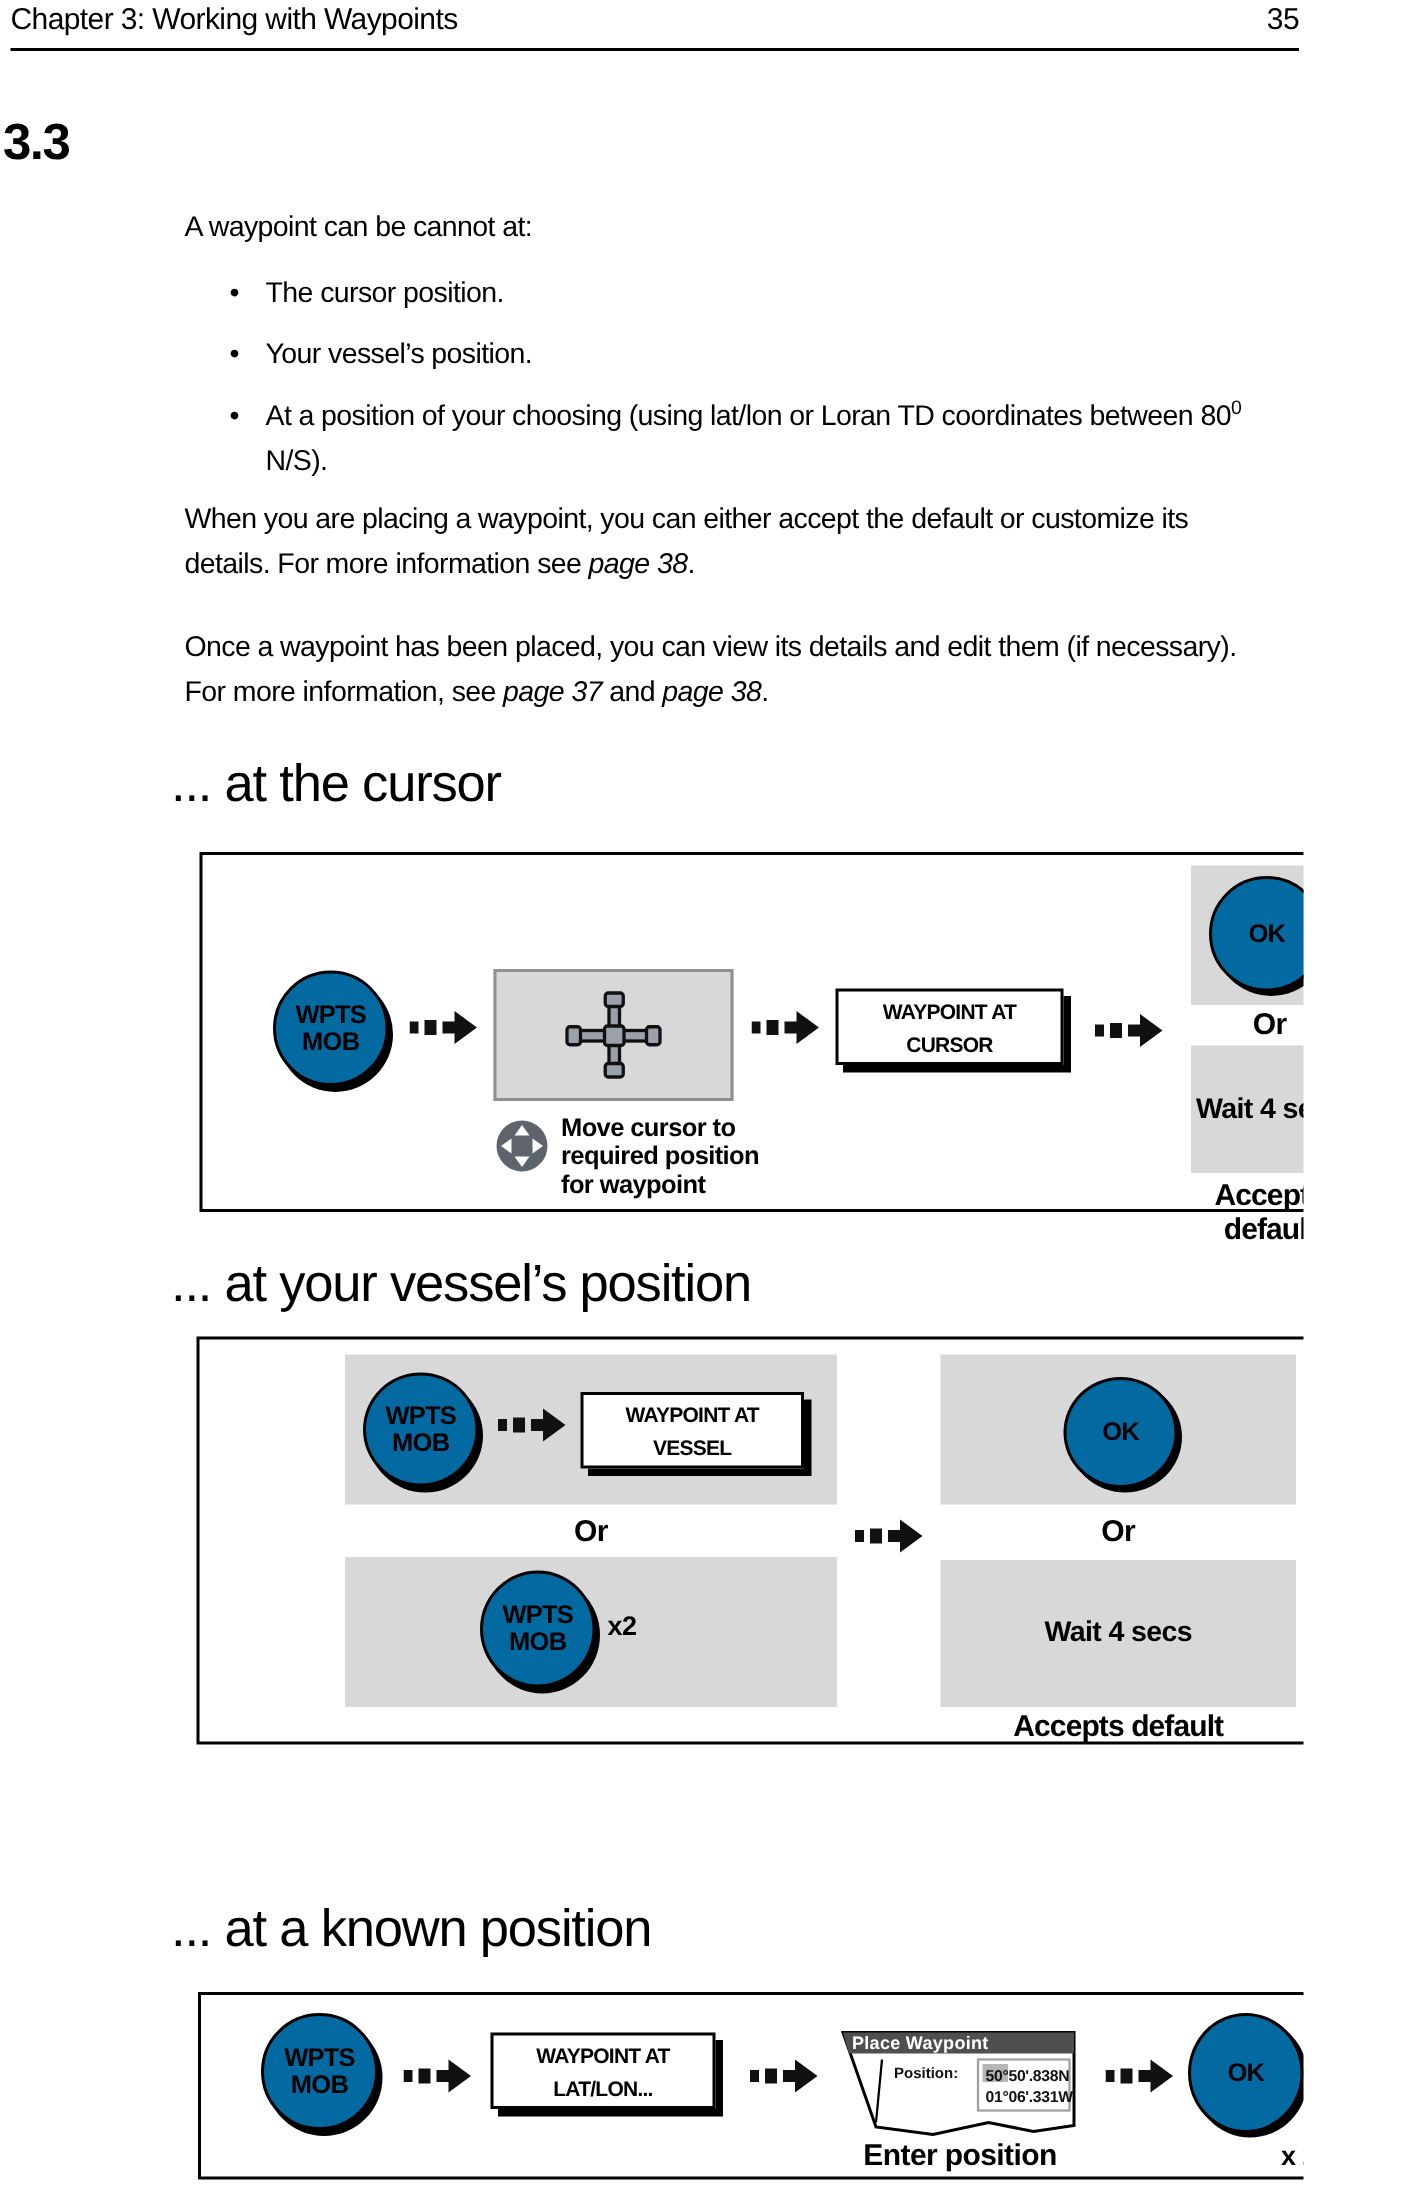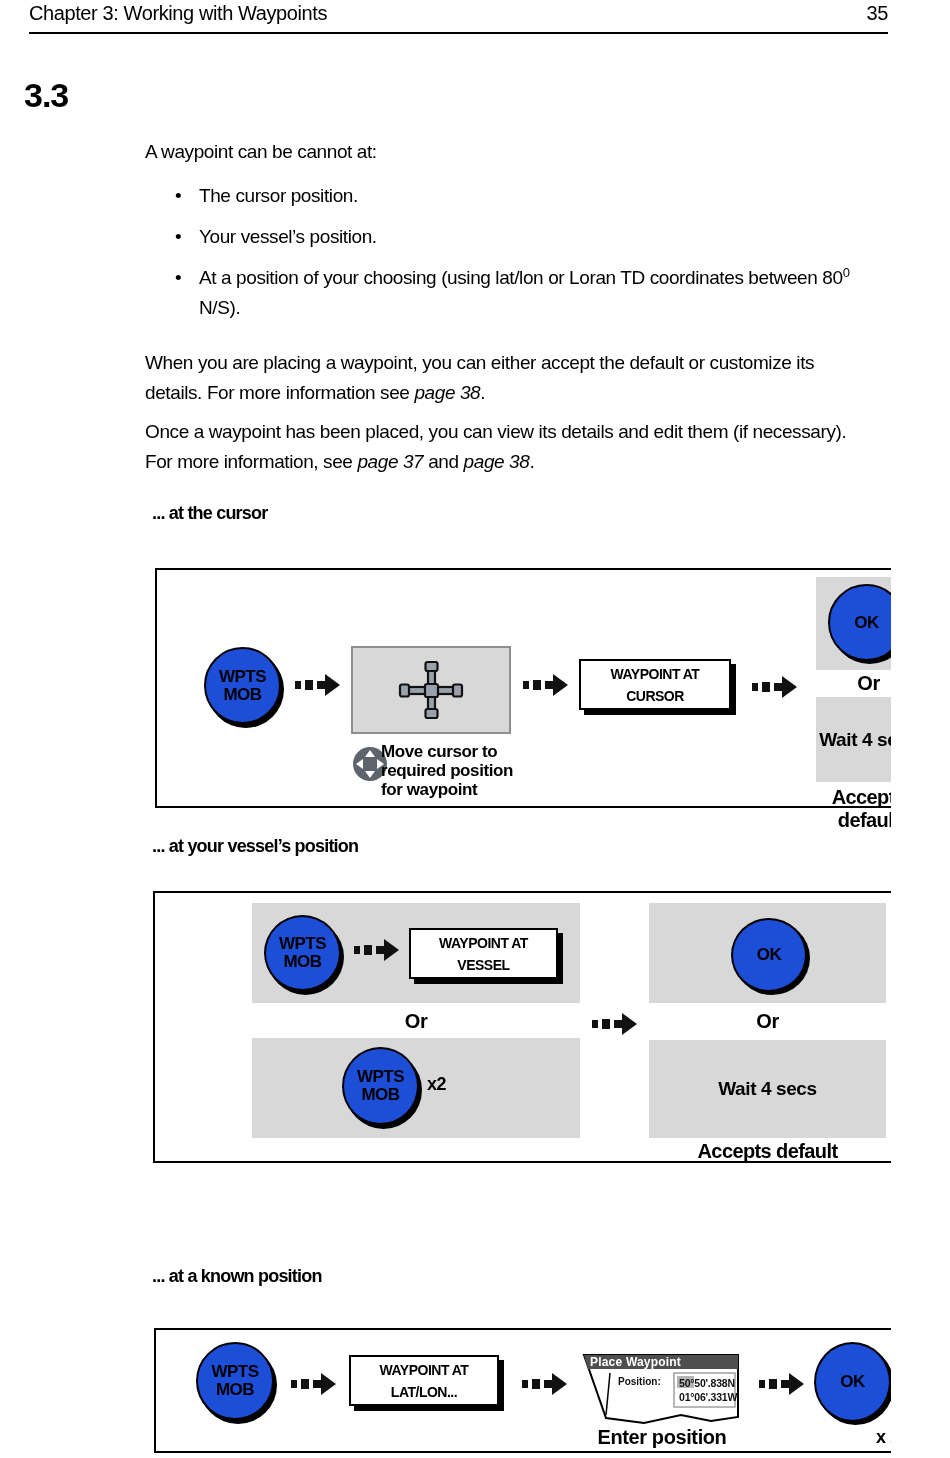--- a/index.html
+++ b/index.html
@@ -1,42 +1,42 @@
 <!DOCTYPE html>
 <html><head>
 <meta charset="utf-8">
 <style>
   html,body{margin:0;padding:0;background:#fff;}
   .page{position:relative;width:869px;height:1458px;background:#ffffff;overflow:hidden;
-        font-family:"Liberation Sans","DejaVu Sans",sans-serif;color:#000;margin-left:22px;}
+        font-family:"Liberation Sans","DejaVu Sans",sans-serif;color:#000;}
 
   
   .pagehead{position:absolute;left:7px;top:2px;right:3px;height:30px;
             border-bottom:2.5px solid #000;display:flex;justify-content:space-between;
             align-items:flex-start;font-size:20px;letter-spacing:-0.4px;}
 
   
   .sec-head{position:absolute;left:2px;top:76px;display:flex;font-weight:bold;
             font-size:34px;letter-spacing:-1px;}
   .sec-head .num{width:70px;}
-  .h3{position:absolute;left:130px;font-weight:bold;font-size:18px;letter-spacing:-0.8px;}
+  .h3{position:absolute;left:114px;font-weight:normal;font-size:35px;letter-spacing:-0.8px;}
   .body-text{position:absolute;left:123px;width:824px;font-size:19px;line-height:30px;
              letter-spacing:-0.4px;white-space:pre-line;}
   .bullet{position:absolute;left:153px;width:794px;display:flex;font-size:19px;
           line-height:30px;letter-spacing:-0.4px;}
   .bullet .dot{width:24px;font-size:19px;}
   .bullet .btxt{white-space:pre-line;}
   sup{font-size:13px;vertical-align:super;line-height:0;}
   .pgref{font-style:italic;}
 
   
   .frame{position:absolute;border:2px solid #000;background:#fff;}
   .gray{position:absolute;background:#d8d8d8;}
   .gray.bordered{border:2px solid #8f8f8f;}
-  .disc{position:absolute;background:#1d4ed8;border:2.5px solid #000;border-radius:50%;
+  .disc{position:absolute;background:#0369a1;border:2.5px solid #000;border-radius:50%;
         box-shadow:3px 4px 0 0 #000;display:flex;align-items:center;justify-content:center;
         text-align:center;font-weight:bold;font-size:17px;line-height:18px;
         letter-spacing:-0.5px;white-space:pre-line;}
   .sbox{position:absolute;background:#fff;border:2.5px solid #000;box-shadow:5px 5px 0 0 #000;
         display:flex;align-items:center;justify-content:center;text-align:center;
         font-weight:bold;font-size:14px;line-height:22px;letter-spacing:-0.5px;white-space:pre-line;}
   .lbl{position:absolute;font-weight:bold;letter-spacing:-0.4px;}
   .ctr{text-align:center;}
   .or{font-size:20px;}
   .wait{display:flex;align-items:center;justify-content:center;font-size:19px;}
@@ -75,21 +75,21 @@
   </div>
   <div class="bullet" style="top:222px;">
     <span class="dot">•</span>
     <span class="btxt">Your vessel’s position.</span>
   </div>
   <div class="bullet" style="top:263px;">
     <span class="dot">•</span>
     <span class="btxt"><span>At a position of your choosing (using lat/lon or Loran TD coordinates between 80</span><sup>0</sup><br><span>N/S).</span></span>
   </div>
 
-  <div class="body-text" style="top:348px;"><span>When you are placing a waypoint, you can either accept the default or customize its
+  <div class="body-text" style="top:332px;"><span>When you are placing a waypoint, you can either accept the default or customize its
 details. For more information see </span><span class="pgref">page 38</span><span>.</span></div>
 
   <div class="body-text" style="top:417px;"><span>Once a waypoint has been placed, you can view its details and edit them (if necessary).
 For more information, see </span><span class="pgref">page 37</span><span> and </span><span class="pgref">page 38</span><span>.</span></div>
 
   <div class="h3" style="top:503px;">... at the cursor</div>
 
   <div class="frame" style="left:133px;top:568px;width:808px;height:236px;">
 
     <div class="disc" style="left:47px;top:77px;width:73px;height:73px;">WPTS
@@ -115,21 +115,21 @@
       </svg>
     </div>
 
     <svg class="icon" style="left:195px;top:176px;" width="36" height="36" viewBox="0 0 36 36">
       <circle cx="18" cy="18" r="17" fill="#5e646b"></circle>
       <polygon points="18,4 13,11 23,11" fill="#fff"></polygon>
       <polygon points="18,32 13,25 23,25" fill="#fff"></polygon>
       <polygon points="4,18 11,13 11,23" fill="#fff"></polygon>
       <polygon points="32,18 25,13 25,23" fill="#fff"></polygon>
     </svg>
-    <div class="movetext" style="left:224px;top:172px;">Move cursor to
+    <div class="movetext" style="left:239px;top:172px;">Move cursor to
 required position
 for waypoint</div>
 
     <svg class="arr" style="left:366px;top:103px;" width="46" height="24" viewBox="0 0 46 24">
       <rect x="0" y="8" width="6" height="8" fill="#111"></rect>
         <rect x="10" y="7" width="8" height="10" fill="#111"></rect>
       <polygon points="22,8 30,8 30,1 45,12 30,23 30,16 22,16" fill="#111"></polygon>
     </svg>
 
     <div class="sbox" style="left:422px;top:89px;width:148px;height:47px;">WAYPOINT AT

